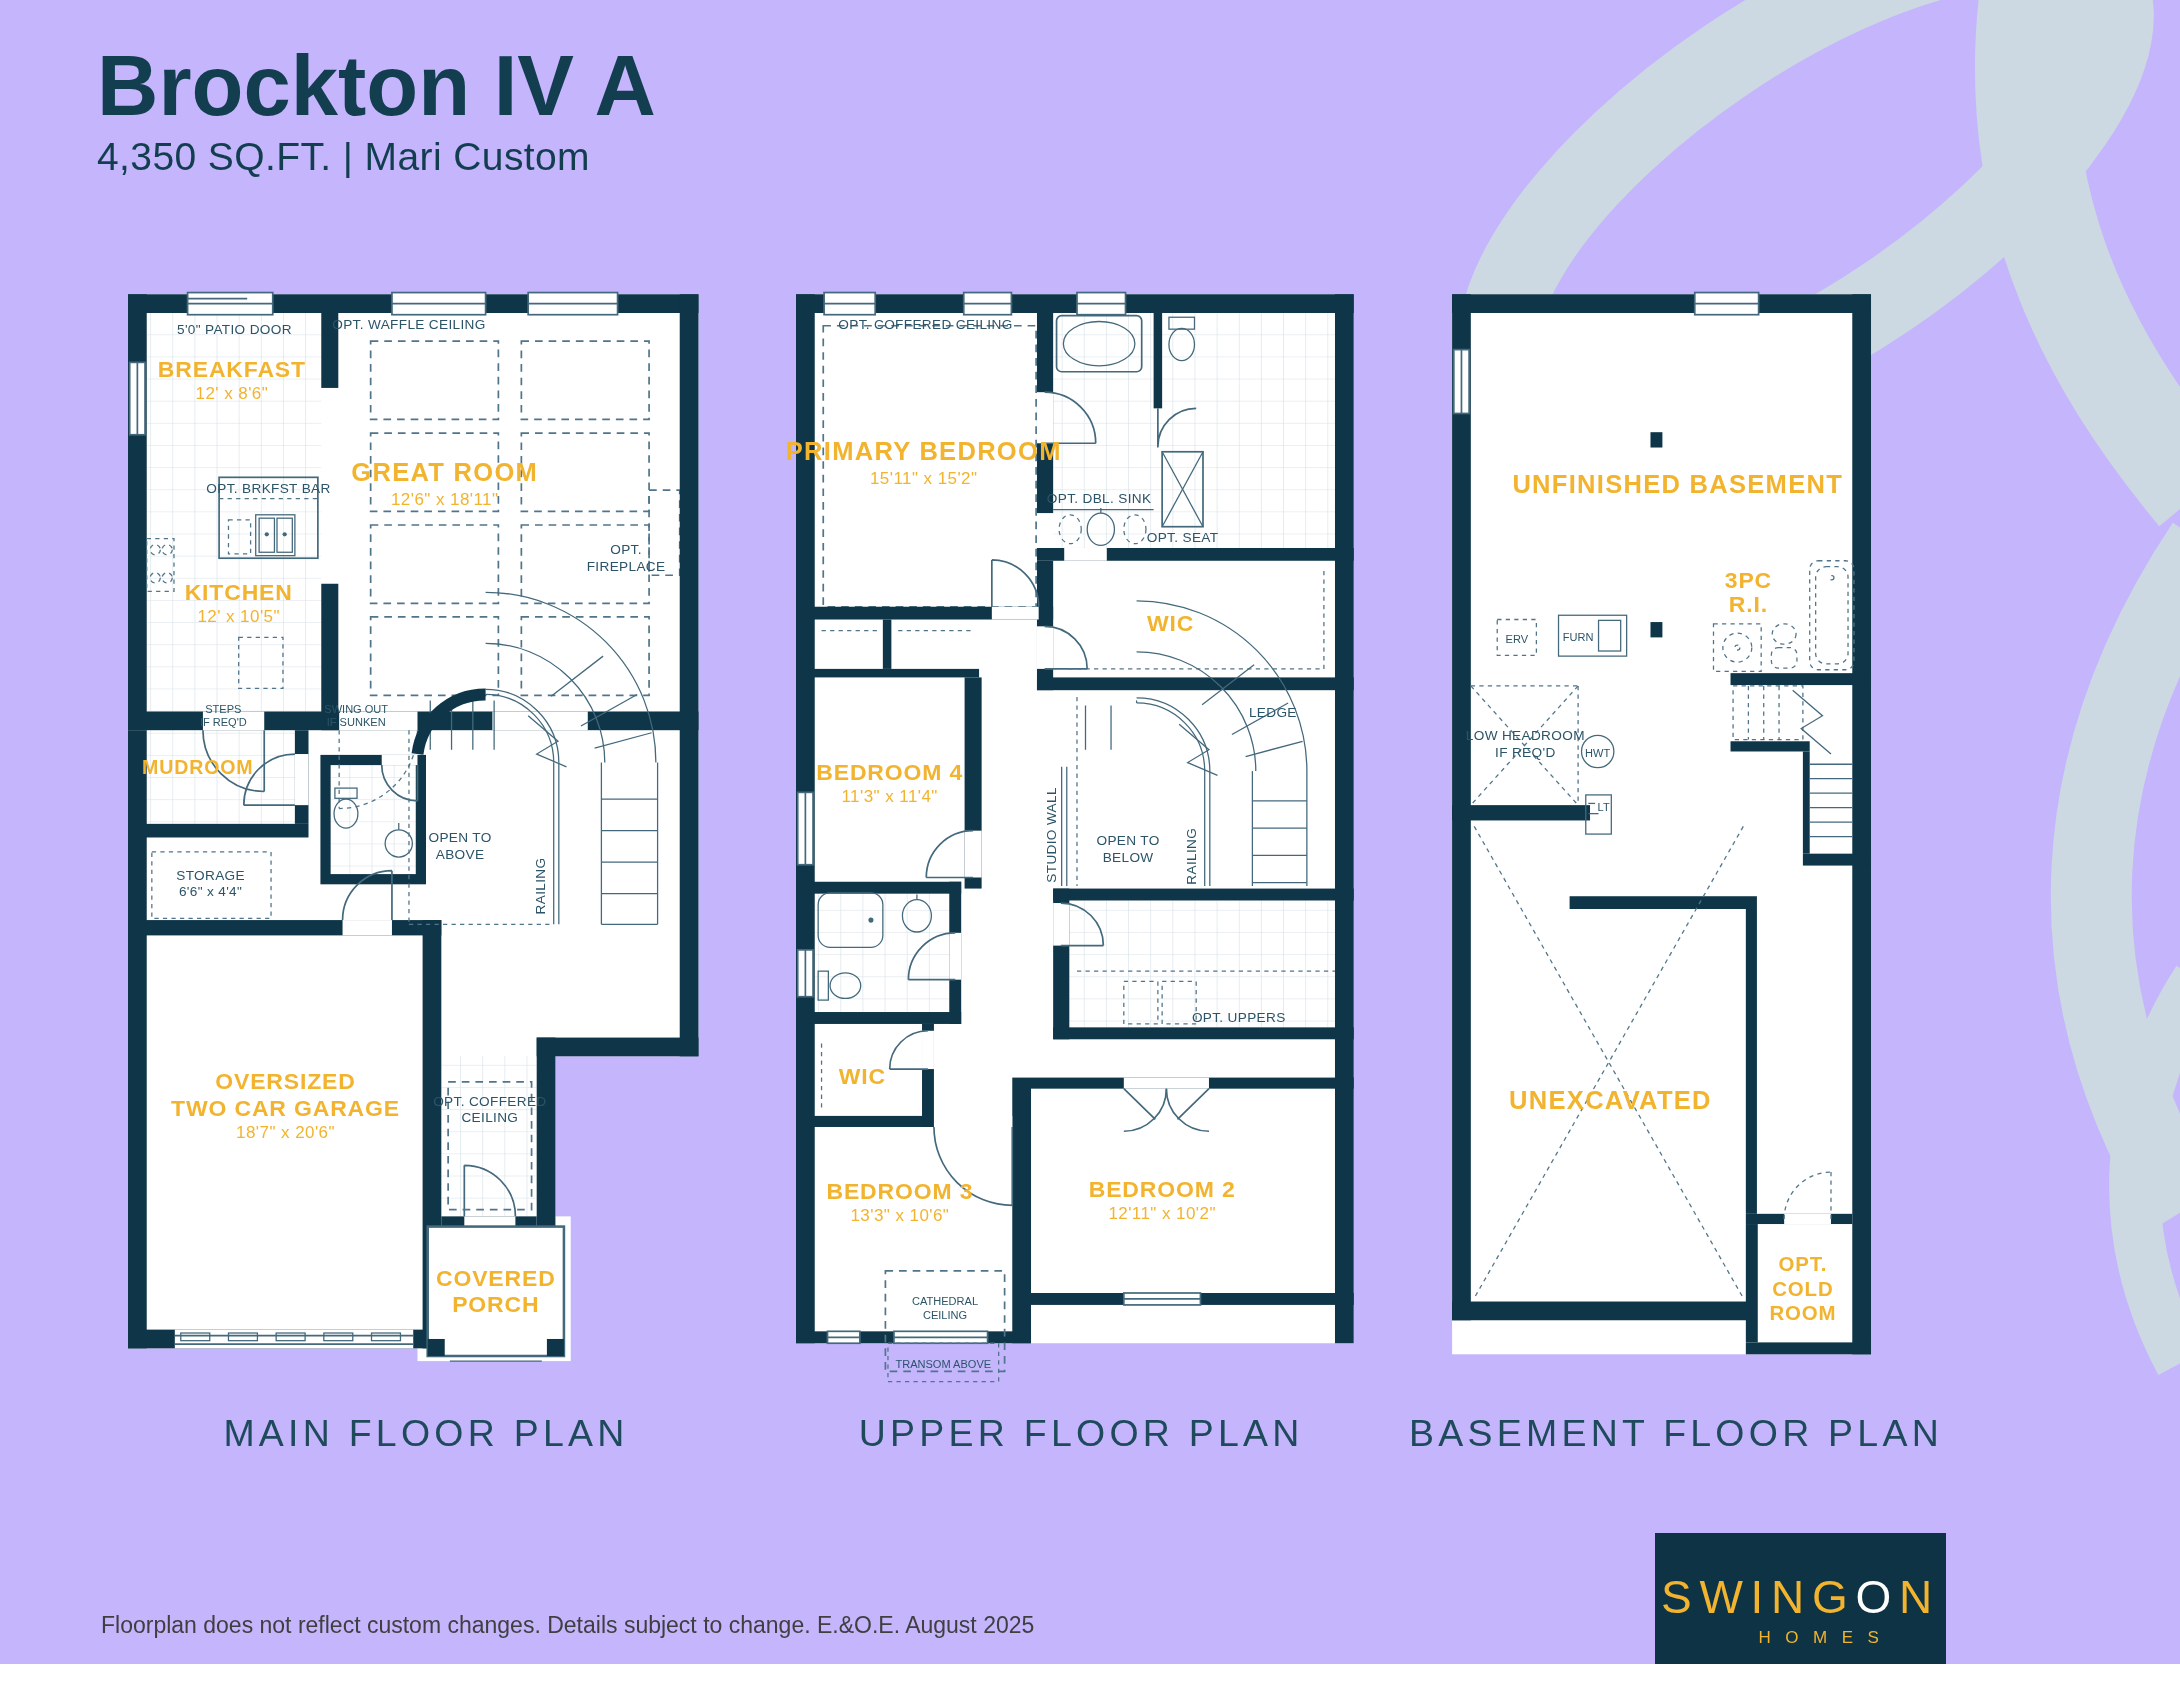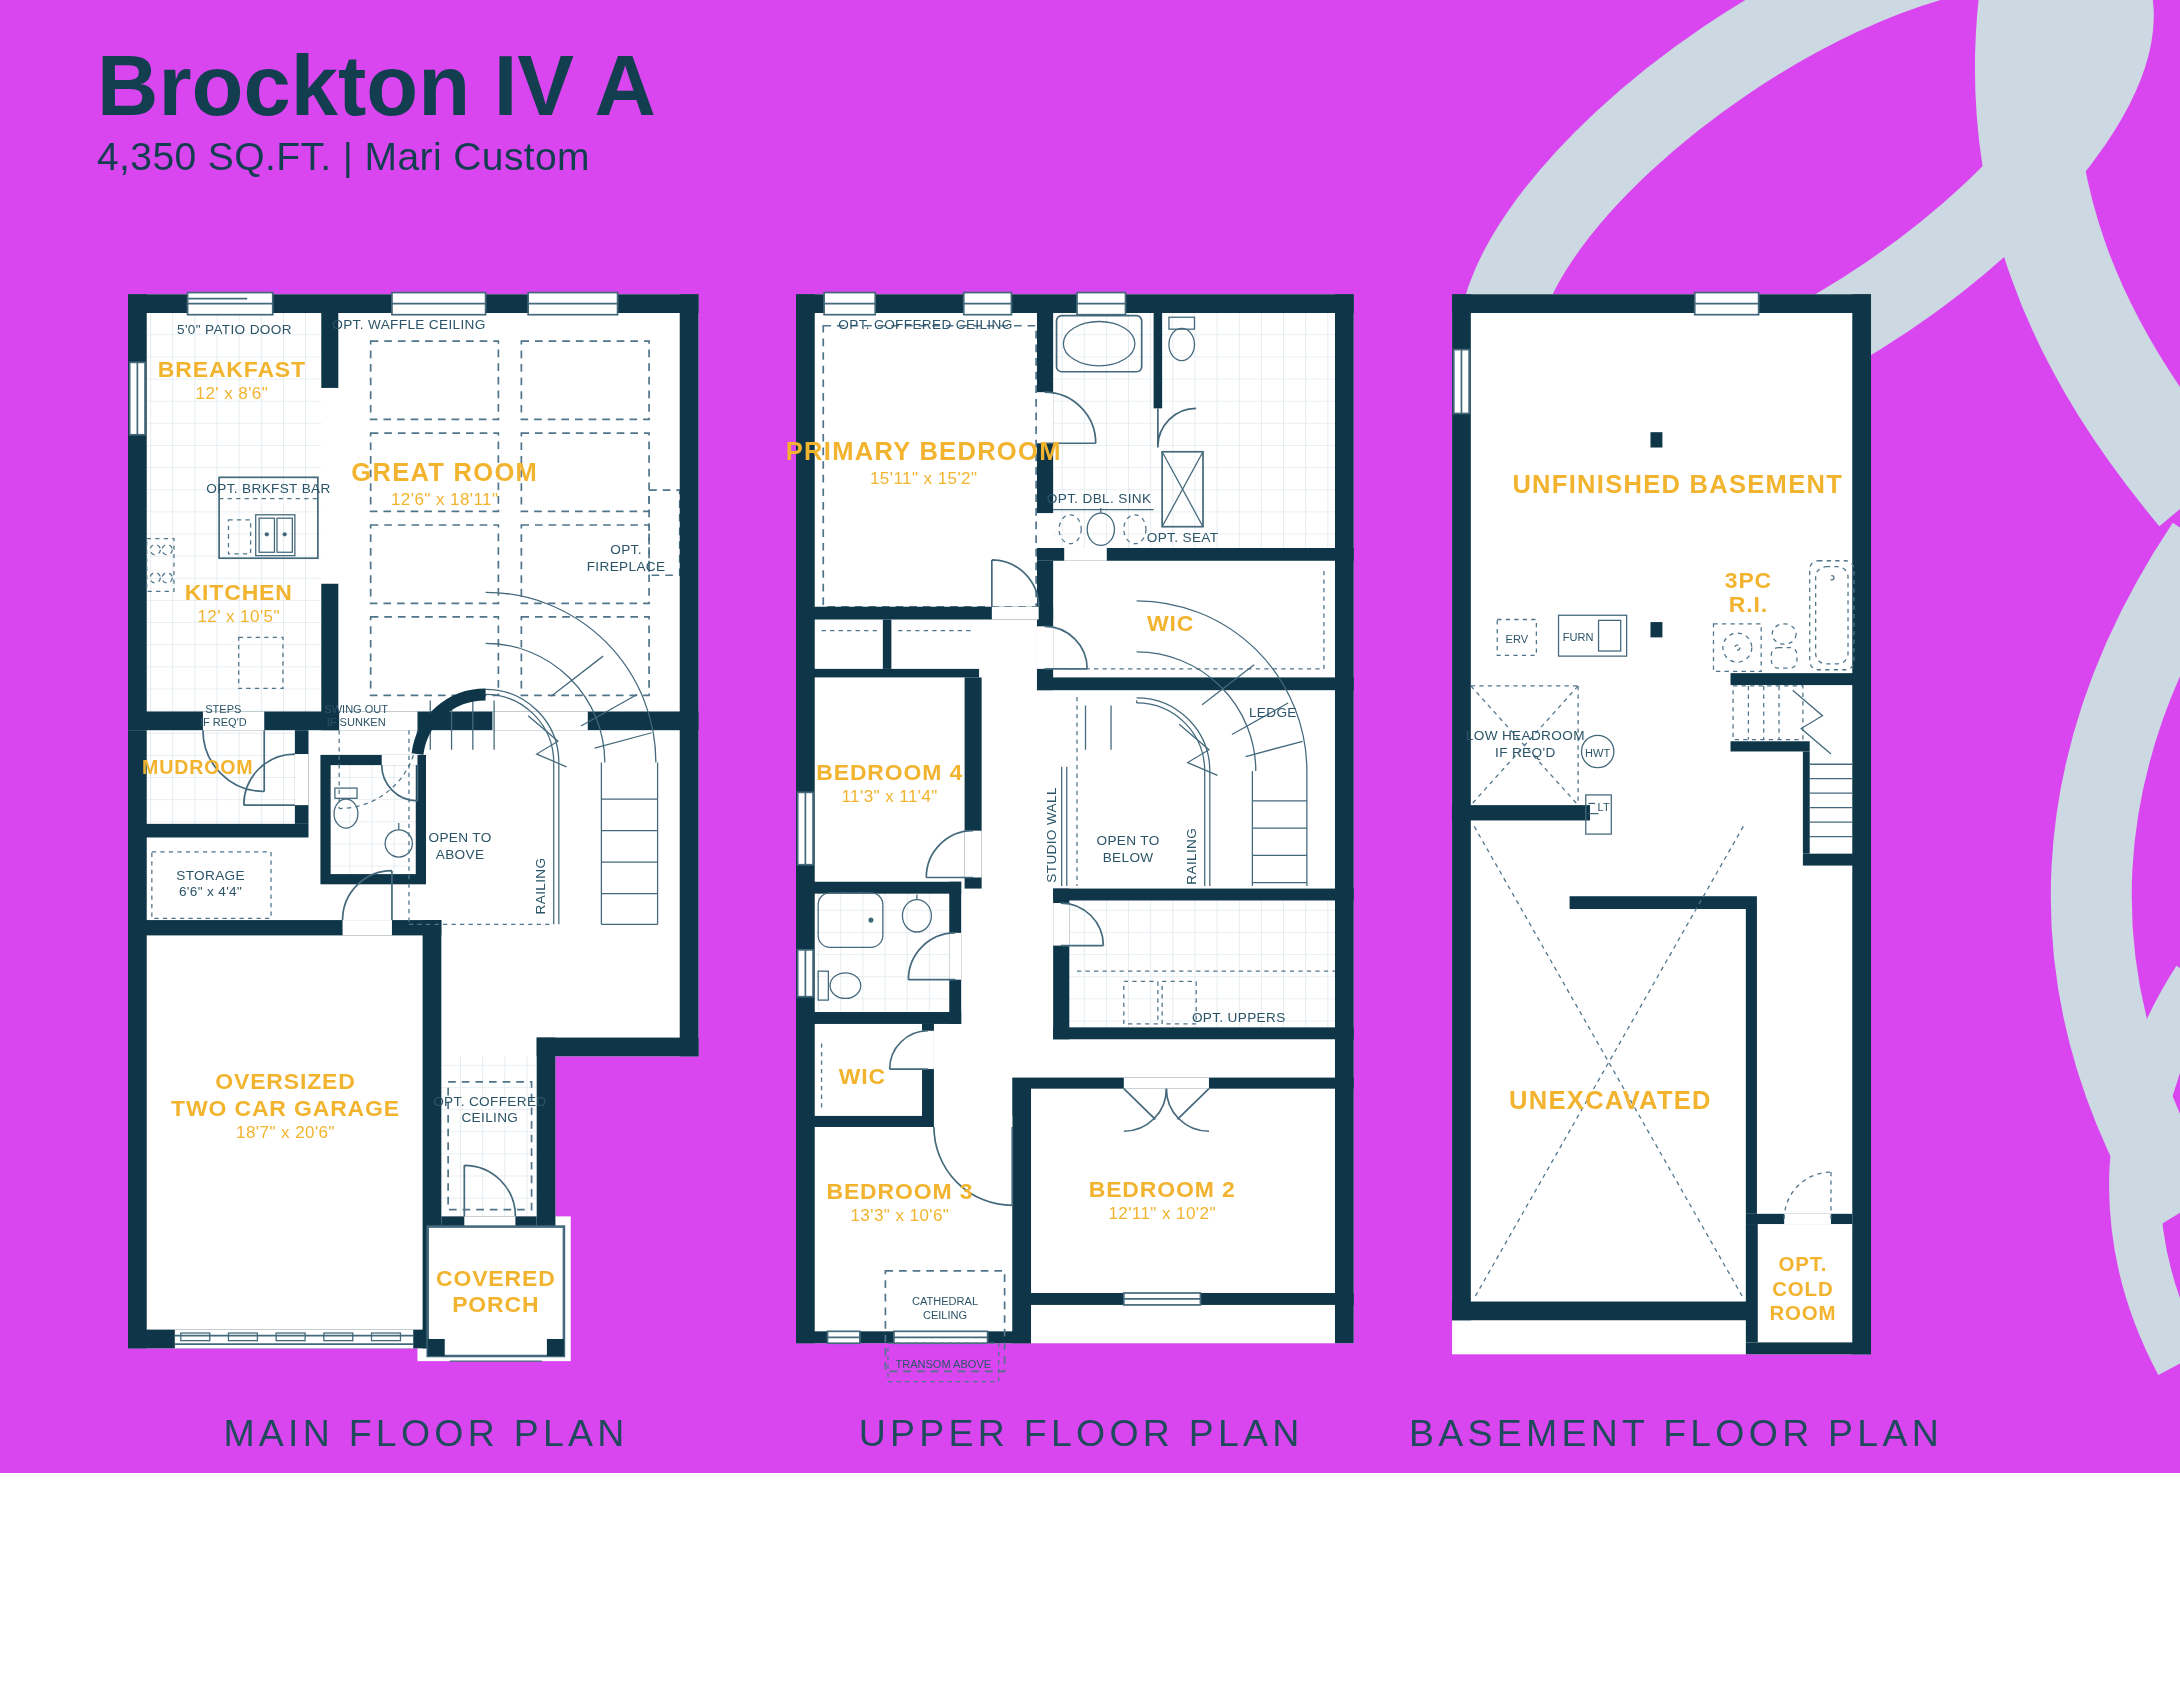--- a/index.html
+++ b/index.html
@@ -1,16 +1,16 @@
 <!DOCTYPE html>
 <html style="font-size:13.6px"><head>
 <meta charset="utf-8">
 <style>
   html,body{margin:0;padding:0;background:#ffffff;}
-  .canvas{position:relative;width:2181px;height:1473px;background:#d946ef;overflow:hidden;
+  .canvas{position:relative;width:2181px;height:1664px;background:#c4b5fd;overflow:hidden;
           font-family:"Liberation Sans",sans-serif;}
   .swoosh{position:absolute;left:0;top:0;z-index:0;}
   .plan{position:absolute;z-index:2;overflow:visible;}
   #plan-main{left:128px;top:290px;}
   #plan-upper{left:796px;top:290px;}
   #plan-base{left:1452px;top:290px;}
   .page-header{position:absolute;left:97px;top:41px;z-index:3;color:#123E4F;}
   .page-title{font-size:85px;font-weight:700;letter-spacing:0px;line-height:1.05;}
   .page-subtitle{font-size:39px;font-weight:400;margin-top:5.1px;letter-spacing:0.4px;}
   .disclaimer{position:absolute;left:101px;top:1612px;font-size:23px;color:#3F3F3F;z-index:3;}
@@ -505,20 +505,21 @@
     <text x="86" y="548" class="note">IF REQ'D</text>
     <text x="171" y="548" class="notesm">HWT</text>
     <text x="178" y="612" class="notesm">LT</text>
     <text x="186" y="962" class="roomlg">UNEXCAVATED</text>
     <text x="412" y="1152" class="room" style="font-size:24px">OPT.</text>
     <text x="412" y="1181" class="room" style="font-size:24px">COLD</text>
     <text x="412" y="1210" class="room" style="font-size:24px">ROOM</text>
     <text x="263" y="1358" class="cap">BASEMENT FLOOR PLAN</text>
   </svg>
 
+  <div class="disclaimer">Floorplan does not reflect custom changes. Details subject to change. E.&amp;O.E. August 2025</div>
 
   <div class="logo-box">
     <div class="logo-main"><span>SWING</span><span class="logo-o">O</span><span>N</span></div>
     <div class="logo-sub">HOMES</div>
   </div>
 
 </div>
 
 
 </body></html>

